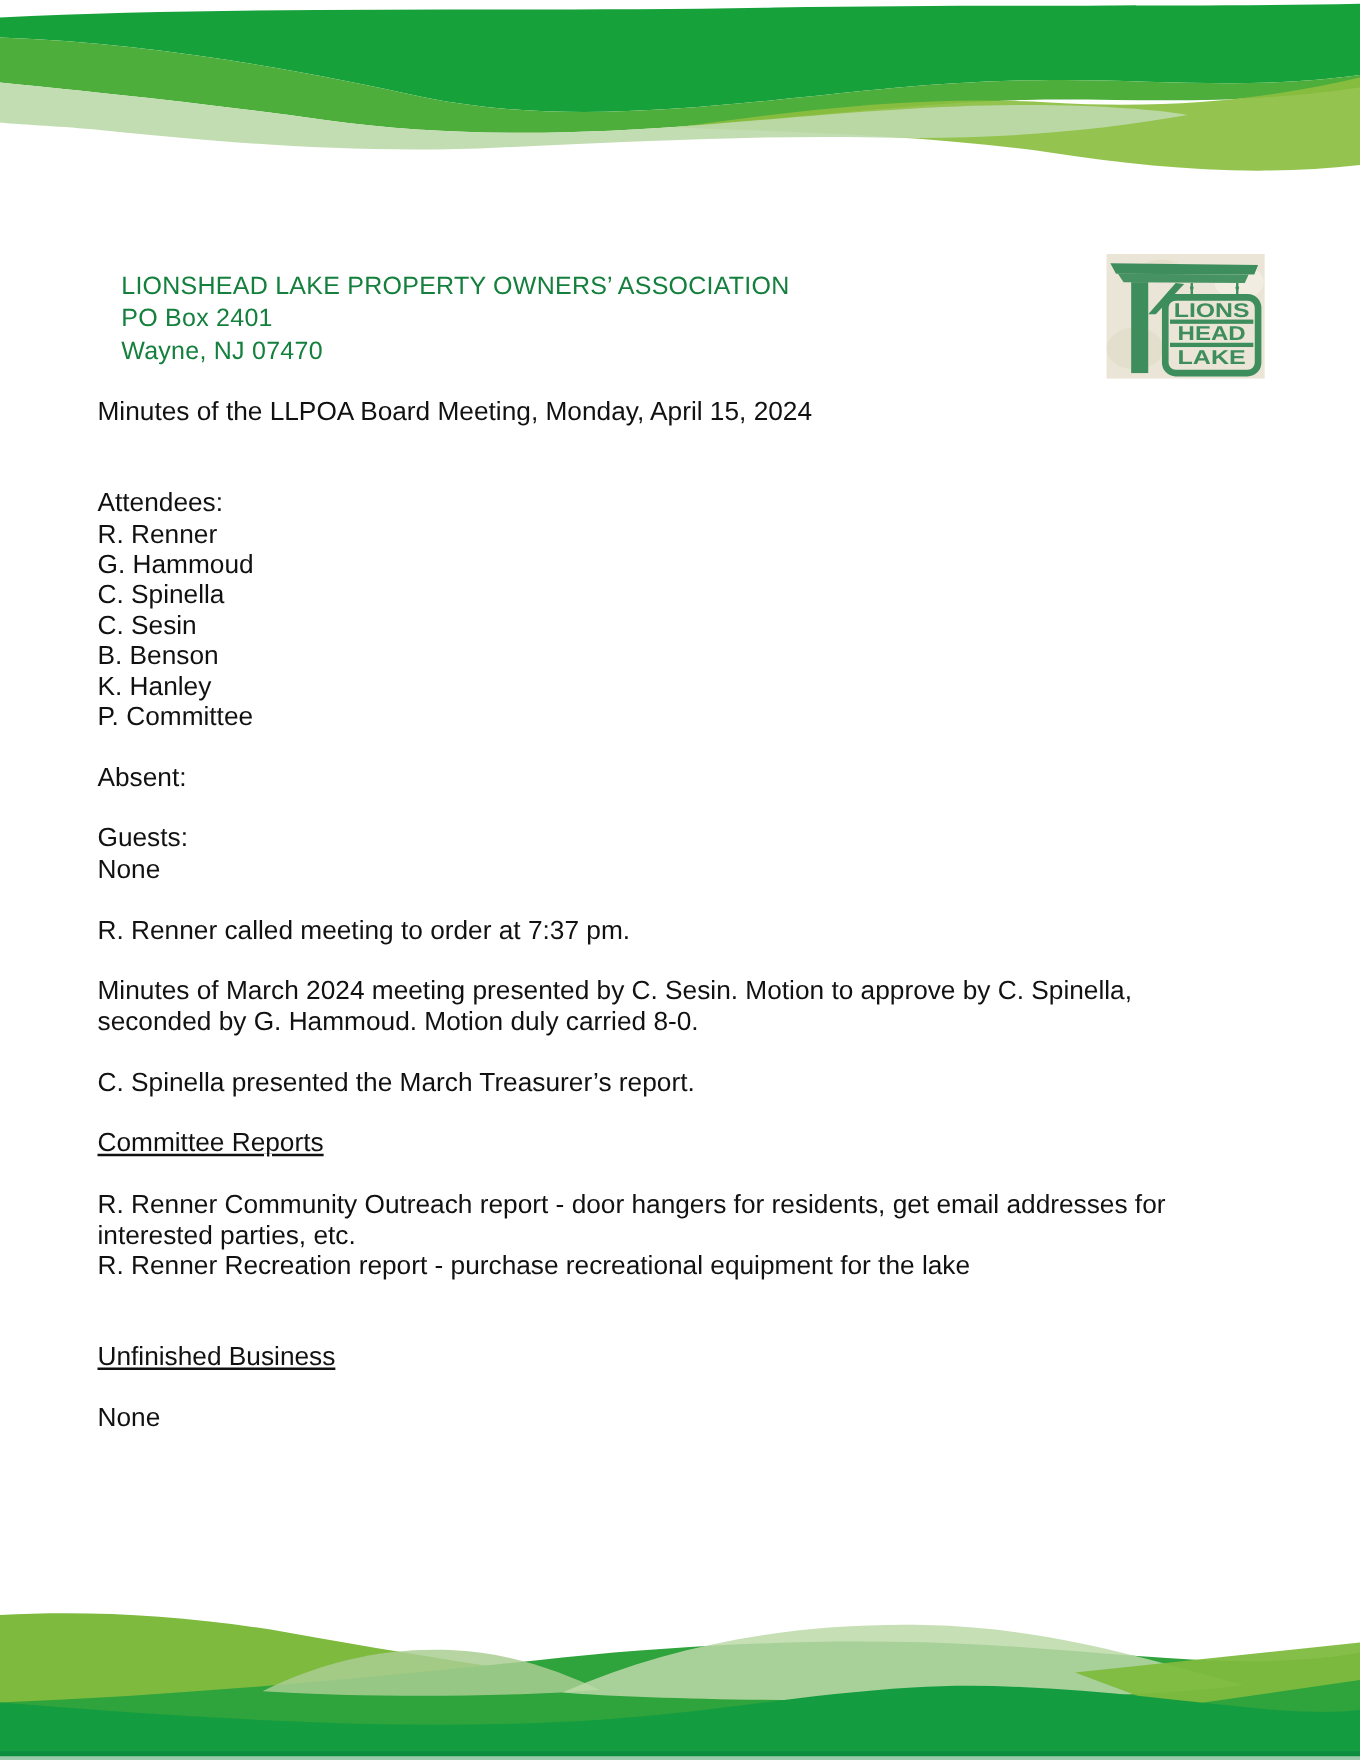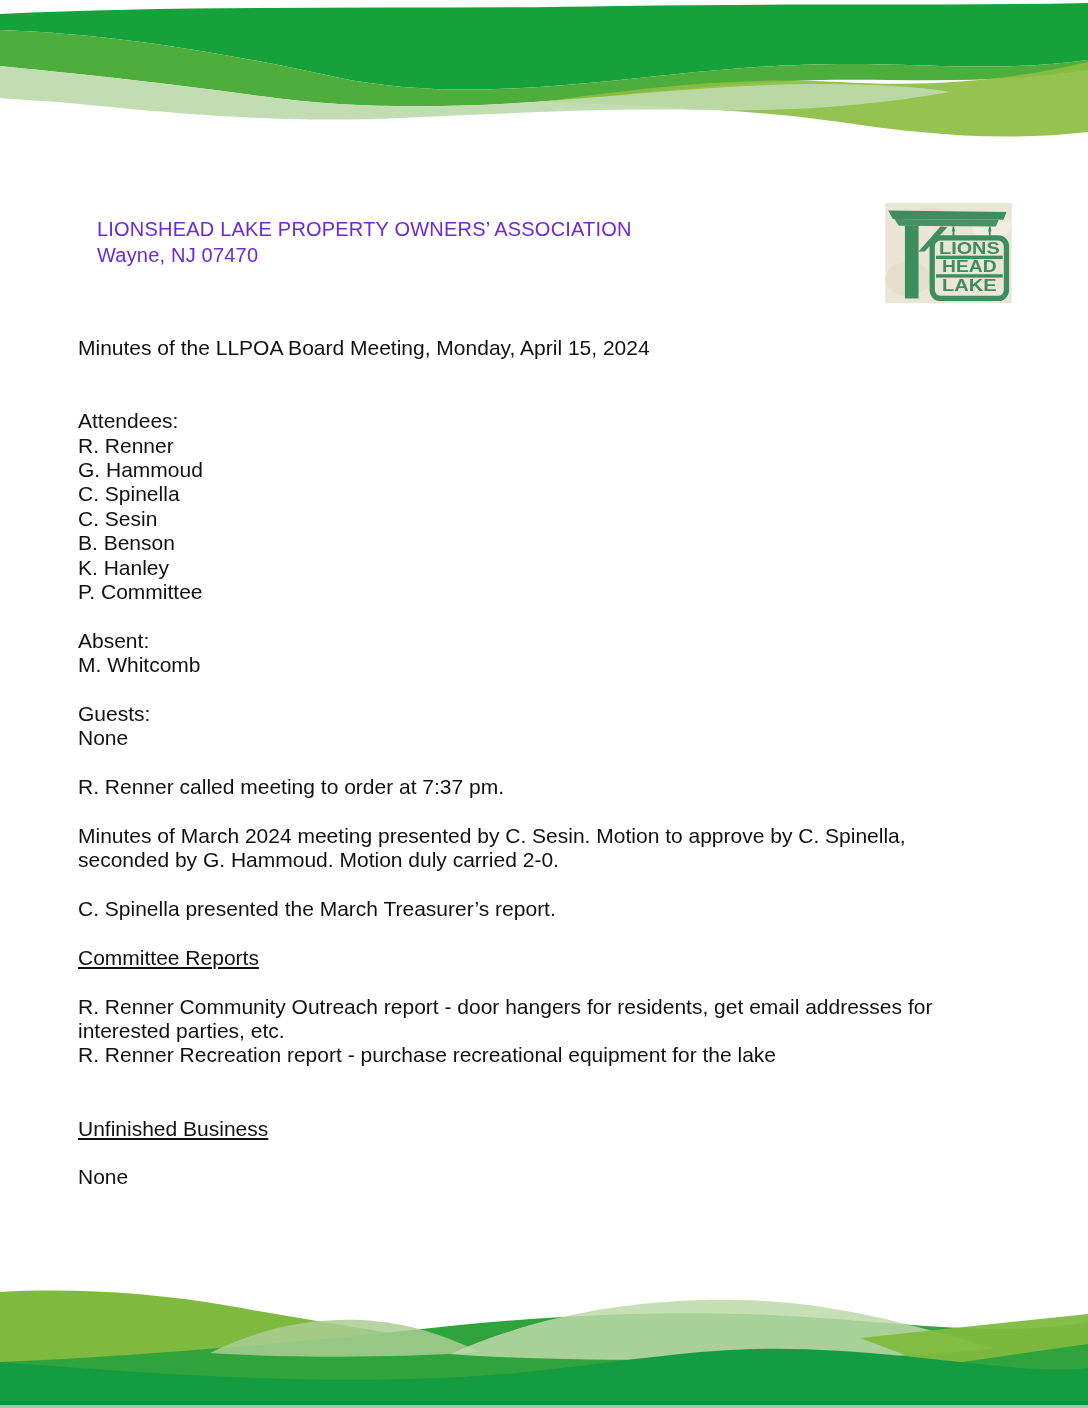--- a/index.html
+++ b/index.html
@@ -5,44 +5,45 @@
   html,body{margin:0;padding:0;background:#ffffff;}
   .page{
     position:relative;width:1088px;height:1408px;background:#ffffff;
     font-family:"Liberation Sans",sans-serif;overflow:hidden;color:#111;
   }
   .banner{position:absolute;left:0;width:1088px;display:block;}
   .banner-top{top:0;height:150px;}
   .banner-bottom{bottom:0;height:150px;}
   .letterhead{
     position:absolute;left:97px;top:216px;
-    color:#6d28d9;font-size:20px;line-height:26px;letter-spacing:.2px;
+    color:#15803d;font-size:20px;line-height:26px;letter-spacing:.2px;
   }
   .logo{position:absolute;left:865px;top:203px;width:167px;height:100px;}
   .logo svg{display:block;width:100%;height:100%;}
-  .doc{position:absolute;left:78px;top:336px;width:945px;font-size:21px;}
+  .doc{position:absolute;left:78px;top:318px;width:945px;font-size:21px;}
   .ln{height:24.4px;line-height:24.4px;white-space:nowrap;}
   .sp{height:24.4px;}
   .u{text-decoration:underline;}
   .sign-word{font-family:"Liberation Sans",sans-serif;font-weight:bold;font-size:21px;fill:#3E8D5C;}
 </style>
 </head>
 <body>
 
 <div class="page">
 
   <svg class="banner banner-top" viewBox="0 0 1088 150" preserveAspectRatio="none" aria-hidden="true">
     <path fill="#16A13B" d="M0,14 C200,4 420,10 620,6 C800,3 950,6 1088,3 L1088,60 C1000,72 930,64 850,64 C760,64 700,72 620,80 C520,90 430,96 340,78 C240,56 120,34 0,30 Z"></path>
     <path fill="#4DAE3C" d="M0,30 C120,34 240,56 340,78 C430,96 520,90 620,80 C700,72 760,64 850,64 C930,64 1000,72 1088,60 L1088,70 C980,86 900,78 820,80 C740,82 660,92 560,100 C460,108 360,110 260,96 C160,82 60,72 0,66 Z"></path>
     <path fill="#8CBE40" fill-opacity="0.92" d="M540,102 C640,88 740,76 840,82 C940,88 1020,78 1088,62 L1088,132 C1000,142 920,134 840,122 C740,108 640,106 540,102 Z"></path>
     <path fill="#BDDAAB" fill-opacity="0.92" d="M0,66 C60,72 160,82 260,96 C360,110 460,108 560,100 C660,92 740,84 820,84 C880,84 930,88 950,92 C870,106 790,112 700,110 C600,108 500,114 400,118 C280,124 160,112 80,104 C50,101 20,100 0,98 Z"></path>
   </svg>
 
   <div class="letterhead">
     <div class="ln" style="height:26px;line-height:26px">LIONSHEAD LAKE PROPERTY OWNERS’ ASSOCIATION</div>
+    <div class="ln" style="height:26px;line-height:26px">PO Box 2401</div>
     <div class="ln" style="height:26px;line-height:26px">Wayne, NJ 07470</div>
   </div>
 
   <div class="logo">
     <svg viewBox="0 0 167 132" aria-hidden="true">
       <rect x="0" y="0" width="167" height="132" fill="#EAE5D6"></rect>
       <ellipse cx="30" cy="100" rx="30" ry="22" fill="#DFD8C5" opacity="0.55"></ellipse>
       <ellipse cx="140" cy="30" rx="26" ry="18" fill="#F3F0E3" opacity="0.8"></ellipse>
       <ellipse cx="90" cy="72" rx="32" ry="26" fill="#F1EDE0" opacity="0.5"></ellipse>
       <ellipse cx="58" cy="18" rx="22" ry="12" fill="#DCD4BE" opacity="0.4"></ellipse>
@@ -77,32 +78,31 @@
     <div class="ln">R. Renner</div>
     <div class="ln">G. Hammoud</div>
     <div class="ln">C. Spinella</div>
     <div class="ln">C. Sesin</div>
     <div class="ln">B. Benson</div>
     <div class="ln">K. Hanley</div>
     <div class="ln">P. Committee</div>
     <div class="sp"></div>
 
     <div class="ln">Absent:</div>
-    <div class="ln">M. Whitcomb</div>
     <div class="sp"></div>
 
     <div class="ln">Guests:</div>
     <div class="ln">None</div>
     <div class="sp"></div>
 
     <div class="ln">R. Renner called meeting to order at 7:37 pm.</div>
     <div class="sp"></div>
 
     <div class="ln">Minutes of March 2024 meeting presented by C. Sesin. Motion to approve by C. Spinella,</div>
-    <div class="ln">seconded by G. Hammoud. Motion duly carried 2-0.</div>
+    <div class="ln">seconded by G. Hammoud. Motion duly carried 8-0.</div>
     <div class="sp"></div>
 
     <div class="ln">C. Spinella presented the March Treasurer’s report.</div>
     <div class="sp"></div>
 
     <div class="ln u">Committee Reports</div>
     <div class="sp"></div>
 
     <div class="ln">R. Renner Community Outreach report - door hangers for residents, get email addresses for</div>
     <div class="ln">interested parties, etc.</div>

